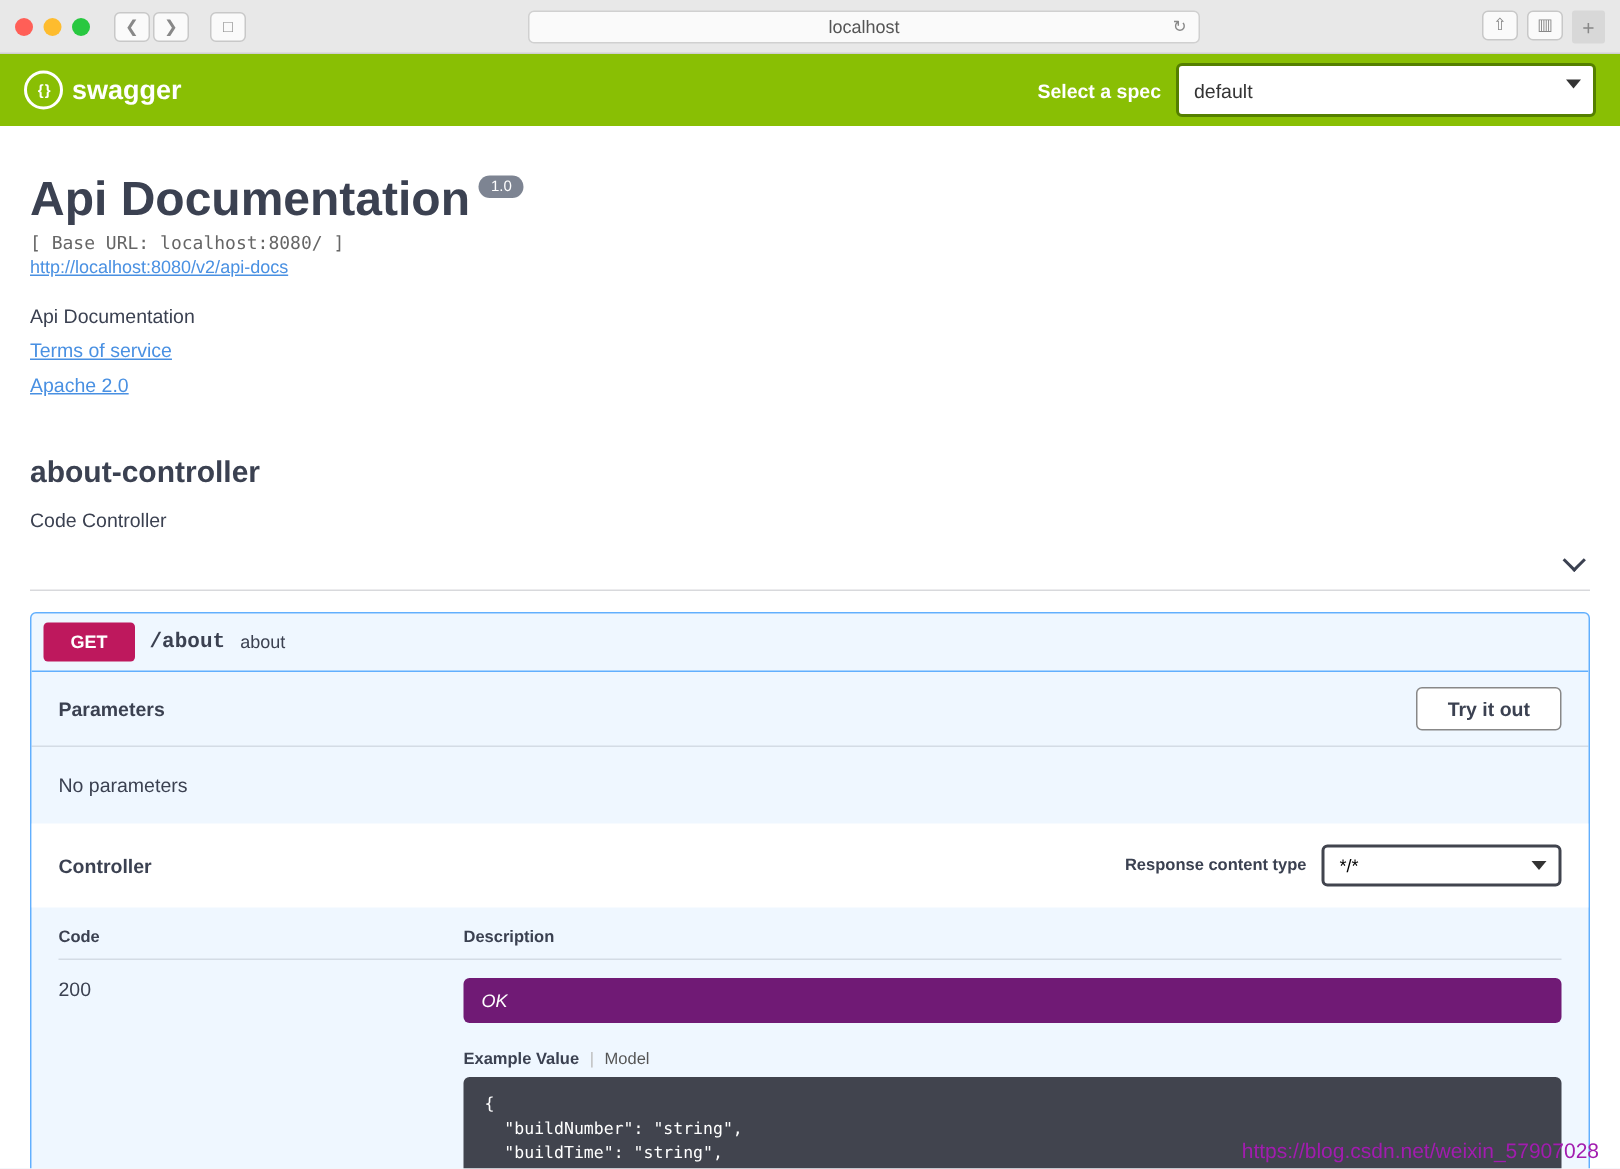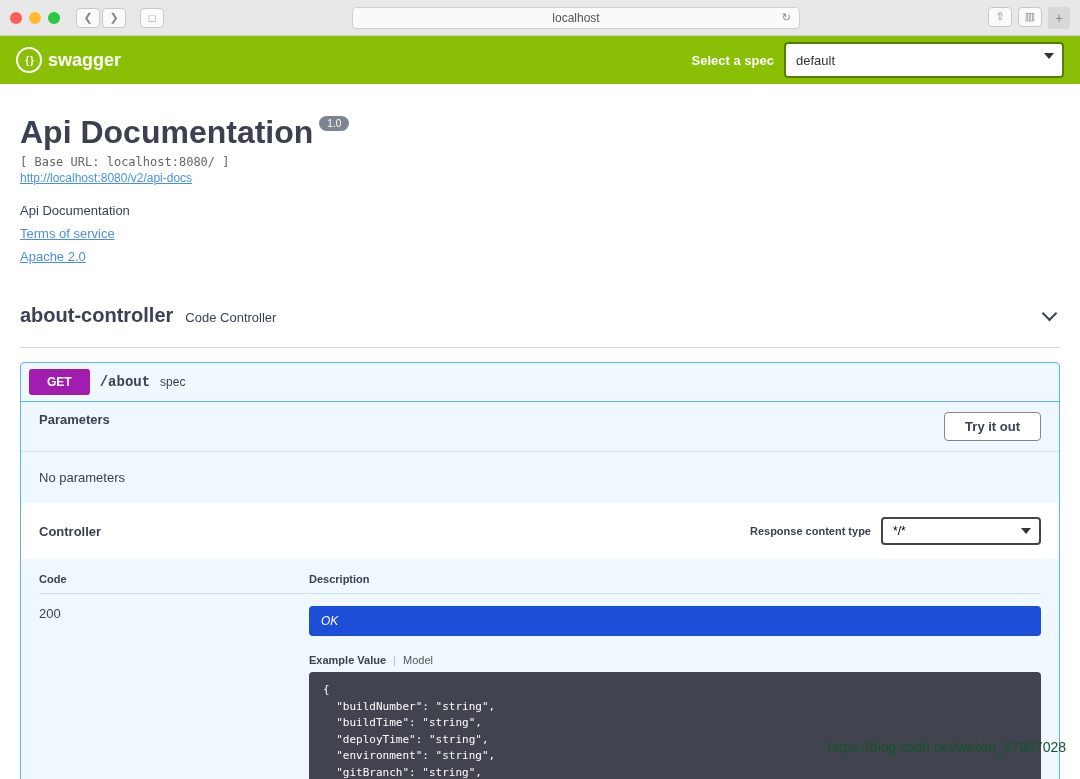--- a/index.html
+++ b/index.html
@@ -29,58 +29,58 @@
 .content { background: #fff; padding: 30px 20px 20px 20px; height: calc(779px - 36px - 48px); overflow: hidden; }
 .title-row { display: flex; align-items: baseline; gap: 6px; }
 .api-title { font-size: 32px; font-weight: bold; color: #3b4151; }
 .version-badge { background: #7d8492; color: #fff; font-size: 10px; border-radius: 20px; padding: 2px 8px; position: relative; top: -16px; }
 .base-url { font-family: monospace; font-size: 12px; color: #666; margin-top: 4px; }
 .docs-link { font-size: 12px; color: #4990e2; text-decoration: underline; display: block; margin-top: 2px; }
 .desc { font-size: 13px; color: #3b4151; margin-top: 18px; }
 .link { font-size: 13px; color: #4990e2; text-decoration: underline; display: block; margin-top: 8px; }
 
 .tag-section { margin-top: 40px; }
-.tag-header { display: flex; align-items: baseline; gap: 12px; padding-bottom: 20px; border-bottom: 1px solid rgba(59,65,81,0.2); cursor: pointer; }
+.tag-header { display: flex; align-items: baseline; gap: 12px; padding-bottom: 6px; border-bottom: 1px solid rgba(59,65,81,0.2); cursor: pointer; flex-direction: column; }
 .tag-name { font-size: 20px; font-weight: bold; color: #3b4151; }
 .tag-desc { font-size: 13px; color: #3b4151; }
 .tag-chevron { margin-left: auto; }
 .chevron-down { width: 16px; height: 16px; display: inline-block; }
 .chevron-down::before { content: ""; display: block; width: 9px; height: 9px; border-right: 2px solid #3b4151; border-bottom: 2px solid #3b4151; transform: rotate(45deg); margin-top: 2px; }
 
 .op-block { margin-top: 14px; border: 1px solid #61affe; border-radius: 4px; overflow: hidden; }
 .op-summary { background: rgba(97,175,254,0.1); padding: 6px 8px; display: flex; align-items: center; gap: 10px; border-bottom: 1px solid #61affe; cursor: pointer; }
-.method-badge { background: #a21caf; color: #fff; font-weight: bold; font-size: 12px; padding: 6px 18px; border-radius: 3px; min-width: 60px; text-align: center; }
+.method-badge { background: #be185d; color: #fff; font-weight: bold; font-size: 12px; padding: 6px 18px; border-radius: 3px; min-width: 60px; text-align: center; }
 .path { font-family: Liberation Mono, monospace; font-size: 14px; font-weight: bold; color: #3b4151; }
 .op-desc { font-size: 12px; color: #3b4151; }
 
 .op-body { background: rgba(97,175,254,0.1); }
-.params-header { display: flex; align-items: flex-start; padding: 10px 18px; border-bottom: 1px solid rgba(59,65,81,0.15); }
+.params-header { display: flex; align-items: center; padding: 10px 18px; border-bottom: 1px solid rgba(59,65,81,0.15); }
 .section-title { font-size: 13px; font-weight: bold; color: #3b4151; }
 .try-btn { margin-left: auto; background: #fff; border: 1px solid #888; border-radius: 4px; padding: 6px 20px; font-size: 13px; font-weight: bold; color: #3b4151; cursor: pointer; }
 .no-params { padding: 18px; font-size: 13px; color: #3b4151; }
 
 .responses-bar { background: #fff; display: flex; align-items: center; padding: 14px 18px; }
 .resp-ct { margin-left: auto; display: flex; align-items: center; gap: 10px; font-size: 11px; font-weight: bold; color: #3b4151; }
 .ct-select-wrap { position: relative; }
 .ct-select { width: 160px; height: 28px; border: 2px solid #41444e; border-radius: 4px; padding: 0 10px; font-size: 12px; appearance: none; background: #fff; }
 .ct-select-wrap::after { content: ""; position: absolute; right: 10px; top: 11px; width: 0; height: 0; border-left: 5px solid transparent; border-right: 5px solid transparent; border-top: 6px solid #333; pointer-events: none; }
 
 .resp-table { padding: 14px 18px 0 18px; }
 .resp-headers { display: flex; font-size: 11px; font-weight: bold; color: #3b4151; padding-bottom: 8px; border-bottom: 1px solid rgba(59,65,81,0.15); }
 .col-code { width: 270px; }
 .resp-row { display: flex; padding-top: 12px; font-size: 13px; color: #3b4151; }
 .resp-col-desc { flex: 1; }
-.ok-bar { background: #1d4ed8; color: #fff; padding: 8px 12px; border-radius: 4px; font-style: italic; font-size: 12px; }
+.ok-bar { background: #701a75; color: #fff; padding: 8px 12px; border-radius: 4px; font-style: italic; font-size: 12px; }
 
 .example-tabs { margin-top: 18px; font-size: 11px; color: #555; }
 .example-tabs .active { font-weight: bold; color: #3b4151; }
 .tab-sep { color: #bbb; margin: 0 4px; }
 .code-block { background: #41444e; color: #fff; font-family: monospace; font-size: 11px; padding: 10px 14px; border-radius: 4px; margin-top: 6px; white-space: pre; line-height: 1.5; }
 
-.watermark { position: absolute; bottom: 24px; right: 14px; color: #14532d; font-size: 14px; z-index: 100; }
+.watermark { position: absolute; bottom: 4px; right: 14px; color: #a21caf; font-size: 14px; z-index: 100; }
 </style>
 </head>
 <body>
 
 <div class="browser-chrome">
   <div class="traffic-lights">
     <div class="traffic-light tl-red"></div>
     <div class="traffic-light tl-yellow"></div>
     <div class="traffic-light tl-green"></div>
   </div>
@@ -130,21 +130,21 @@
     <div class="tag-header">
       <span class="tag-name">about-controller</span>
       <span class="tag-desc">Code Controller</span>
       <span class="tag-chevron"><span class="chevron-down"></span></span>
     </div>
 
     <div class="op-block">
       <div class="op-summary">
         <span class="method-badge">GET</span>
         <span class="path">/about</span>
-        <span class="op-desc">spec</span>
+        <span class="op-desc">about</span>
       </div>
 
       <div class="op-body">
         <div class="params-header">
           <span class="section-title">Parameters</span>
           <button class="try-btn">Try it out</button>
         </div>
         <div class="no-params">No parameters</div>
 
         <div class="responses-bar">

